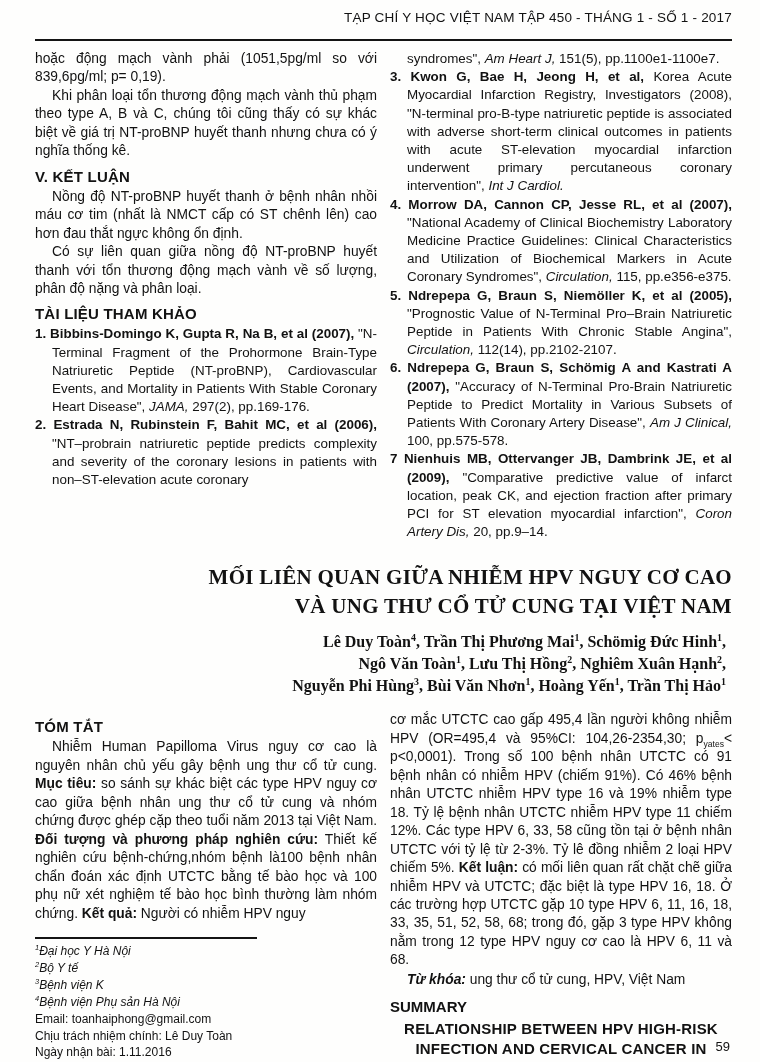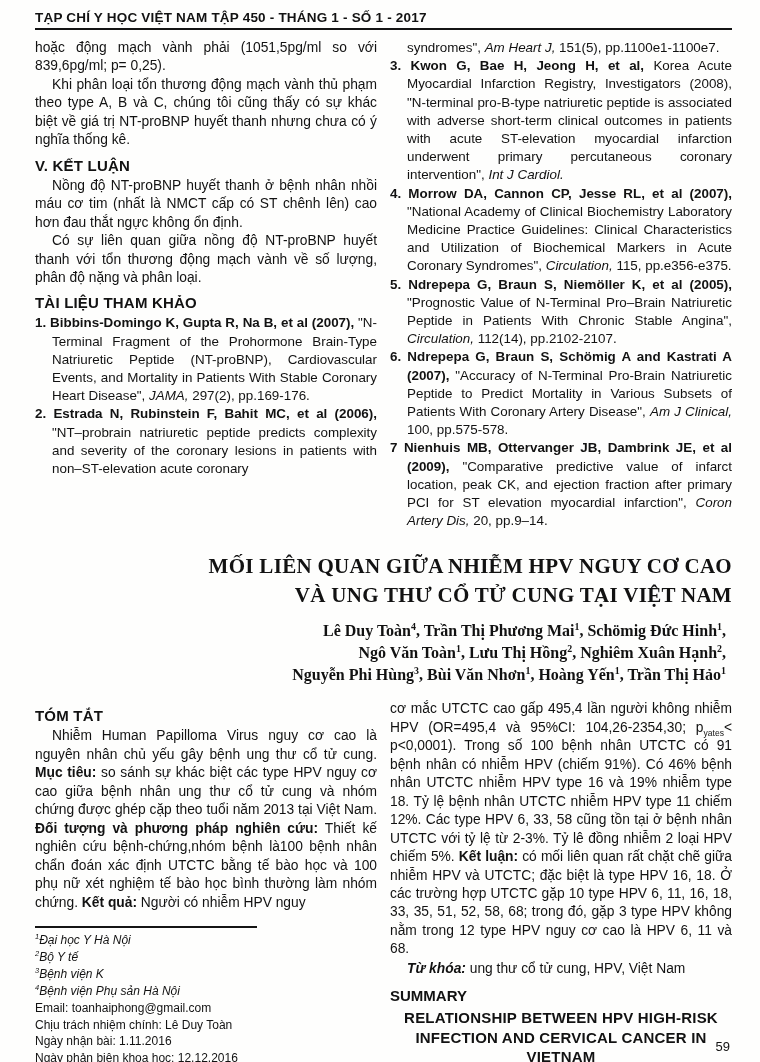--- a/index.html
+++ b/index.html
@@ -8,22 +8,22 @@
     position:relative; width:760px; height:1062px; margin:0 auto;
     background:#fefefd; color:#121212; overflow:hidden;
     padding:10px 28px 0 35px;
   }
   .b { font-weight:700; }
   .i { font-style:italic; }
   sup { font-size:0.62em; line-height:0; }
   sub { font-size:0.62em; line-height:0; }
 
   .journal-header {
-    text-align:left; font-weight:700; font-size:13.5px;
-    padding-bottom:3px; letter-spacing:0.2px;
+    text-align:right; font-weight:400; font-size:13.5px;
+    padding-bottom:14px; letter-spacing:0.2px;
   }
   .header-rule { border:0; border-top:2.6px solid #141414; margin-bottom:9px; }
 
   .cols { display:flex; gap:13px; }
   .col-left  { flex:0 0 342px; }
   .col-right { flex:1 1 auto; }
 
   .para { font-size:13.8px; line-height:18.45px; text-align:justify; }
   .para.indent { text-indent:17px; }
 
@@ -70,21 +70,21 @@
 </head>
 <body>
 
 <div class="page">
 
   <div class="journal-header">TẠP CHÍ Y HỌC VIỆT NAM TẬP 450 - THÁNG 1 - SỐ 1 - 2017</div>
   <hr class="header-rule">
 
   <div class="cols">
     <div class="col-left">
-      <p class="para"><span>hoặc động mạch vành phải (1051,5pg/ml so với 839,6pg/ml; p= 0,25).</span></p>
+      <p class="para"><span>hoặc động mạch vành phải (1051,5pg/ml so với 839,6pg/ml; p= 0,19).</span></p>
       <p class="para indent"><span>Khi phân loại tổn thương động mạch vành thủ phạm theo type A, B và C, chúng tôi cũng thấy có sự khác biệt về giá trị NT-proBNP huyết thanh nhưng chưa có ý nghĩa thống kê.</span></p>
       <div class="sec-heading">V. KẾT LUẬN</div>
       <p class="para indent"><span>Nồng độ NT-proBNP huyết thanh ở bệnh nhân nhồi máu cơ tim (nhất là NMCT cấp có ST chênh lên) cao hơn đau thắt ngực không ổn định.</span></p>
       <p class="para indent"><span>Có sự liên quan giữa nồng độ NT-proBNP huyết thanh với tổn thương động mạch vành về số lượng, phân độ nặng và phân loại.</span></p>
       <div class="sec-heading">TÀI LIỆU THAM KHẢO</div>
       <p class="ref"><span class="b">1. Bibbins-Domingo K, Gupta R, Na B, et al (2007), </span><span>"N-Terminal Fragment of the Prohormone Brain-Type Natriuretic Peptide (NT-proBNP), Cardiovascular Events, and Mortality in Patients With Stable Coronary Heart Disease", </span><span class="i">JAMA,</span><span> 297(2), pp.169-176.</span></p>
       <p class="ref"><span class="b">2. Estrada N, Rubinstein F, Bahit MC, et al (2006), </span><span>"NT–probrain natriuretic peptide predicts complexity and severity of the coronary lesions in patients with non–ST-elevation acute coronary</span></p>
     </div>
     <div class="col-right">
       <p class="ref-cont"><span>syndromes", </span><span class="i">Am Heart J,</span><span> 151(5), pp.1100e1-1100e7.</span></p>

